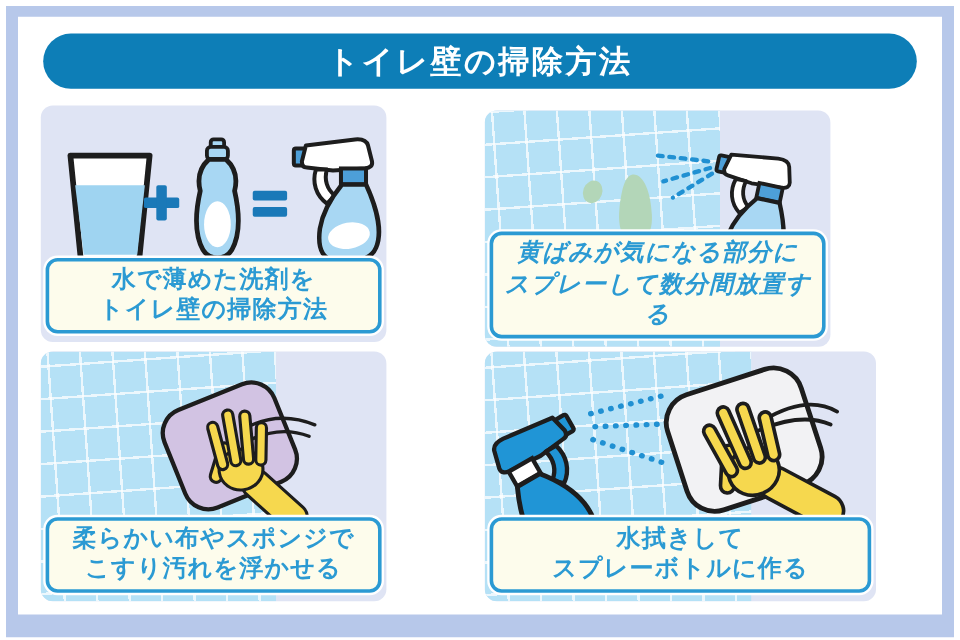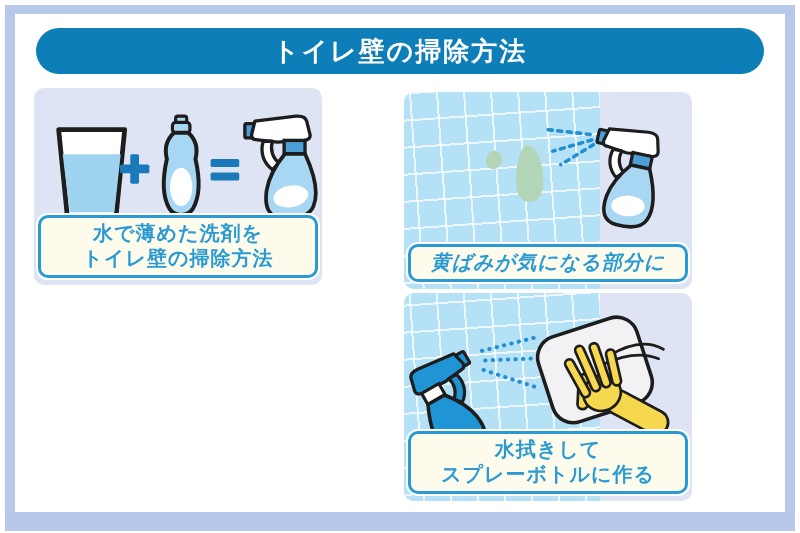--- a/index.html
+++ b/index.html
@@ -7,21 +7,21 @@
   .stage{position:absolute;left:0;top:0;width:800px;height:533px;}
   .frame{position:absolute;left:5px;top:5px;width:790px;height:526px;box-sizing:border-box;
          border:10px solid #b7c8ea;border-top-width:9px;border-bottom-width:19px;background:#ffffff;}
   .title-bar{position:absolute;left:36px;top:28px;width:728px;height:46px;background:#0d7eb7;
              border-radius:23px;display:flex;align-items:center;justify-content:center;}
   .title-bar .t{color:#ffffff;font-size:26px;font-weight:bold;letter-spacing:2px;}
   .panel{position:absolute;width:288px;background:#dfe4f4;border-radius:10px;overflow:hidden;}
   .p1{left:34px;top:88px;height:197px;}
   .p2{left:404px;top:92px;height:197px;font-style:italic;}
   .p3{left:34px;top:293px;height:208px;}
-  .p4{left:404px;top:293px;height:208px;}
+  .p4{left:404px;top:293px;height:208px;padding-left:38px;}
   .tiles{position:absolute;left:0;top:0;bottom:0;width:68%;background:#b5e1f6;overflow:hidden;}
   .grid{position:absolute;left:-40px;top:-40px;right:-40px;bottom:-40px;
         background-image:
           repeating-linear-gradient(90deg, rgba(255,255,255,0) 0 25px, rgba(255,255,255,.75) 25px 27px),
           repeating-linear-gradient(0deg,  rgba(255,255,255,0) 0 25px, rgba(255,255,255,.75) 25px 27px);
         transform:rotate(-4deg);}
   .art{position:absolute;left:0;top:0;width:100%;height:100%;z-index:2;}
   .caption{position:absolute;left:4px;right:4px;bottom:7px;z-index:3;background:#fdfcec;
            border:3px solid #2b9ad3;border-radius:10px;box-shadow:0 0 0 2px #ffffff;
            text-align:center;color:#2b9ad3;font-weight:bold;font-size:20px;line-height:1.26;
@@ -103,23 +103,44 @@
         <path d="M234 28 L181 22"></path>
         <path d="M236 35 L187 49"></path>
         <path d="M238 41 L197 66"></path>
       </g>
       <g transform="translate(243,10) rotate(12 0 20)">
         <use href="#sprayer"></use>
       </g>
     </svg>
     <div class="caption">
       <div>黄ばみが気になる部分に</div>
+      <div>スプレーして数分間放置する</div>
     </div>
   </div>
 
+  <div class="panel p3">
+    <div class="tiles">
+        <div class="grid"></div>
+      </div>
+    <svg class="art" viewBox="0 0 362 208">
+      <rect x="-62" y="-55" width="124" height="110" rx="26" transform="translate(198,72) rotate(-22)" fill="#d2c3e3" stroke="#1d1d1d" stroke-width="4.5"></rect>
+      <g stroke="#1d1d1d" stroke-width="3.5" stroke-linecap="round" fill="none">
+        <path d="M211 55 Q248 34 287 50"></path>
+        <path d="M217 67 Q250 50 281 62"></path>
+      </g>
+      <g transform="translate(211,100) rotate(-8) scale(0.82)">
+        <use href="#hand"></use>
+      </g>
+    </svg>
+    <div class="caption">
+      <div>柔らかい布やスポンジで</div>
+      <div>こすり汚れを浮かせる</div>
+
+    </div>
+  </div>
 
   <div class="panel p4">
     <div class="tiles">
         <div class="grid"></div>
       </div>
     <svg class="art" viewBox="0 0 362 208">
       <g stroke="#2090d2" stroke-width="5" stroke-linecap="round" stroke-dasharray="0.5 9" fill="none">
         <path d="M98 46 L170 28"></path>
         <path d="M102 58 L178 55"></path>
         <path d="M100 70 L170 93"></path>

